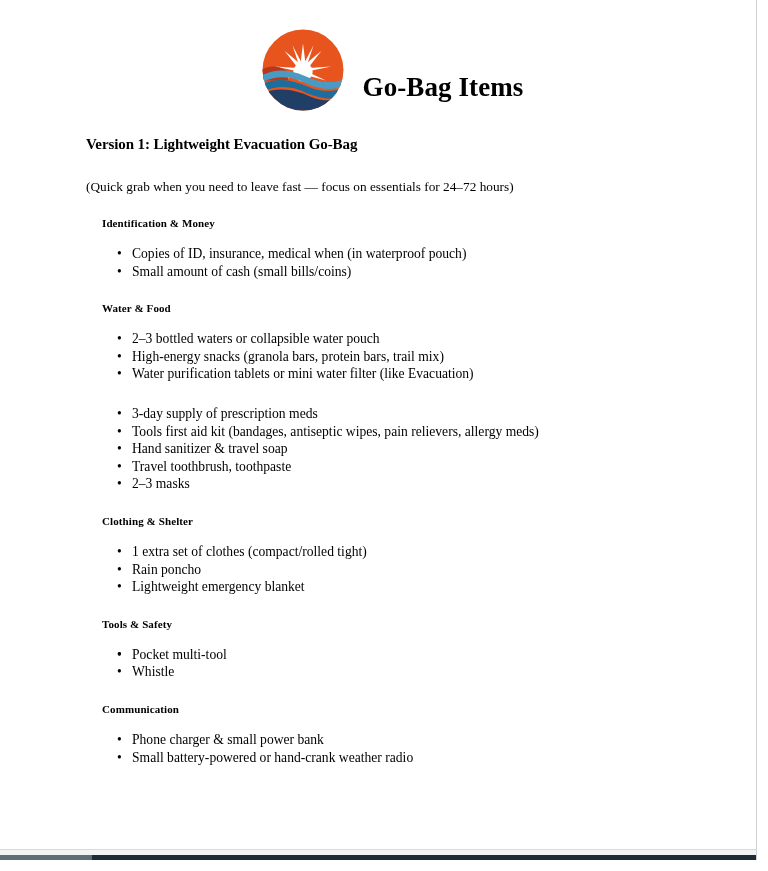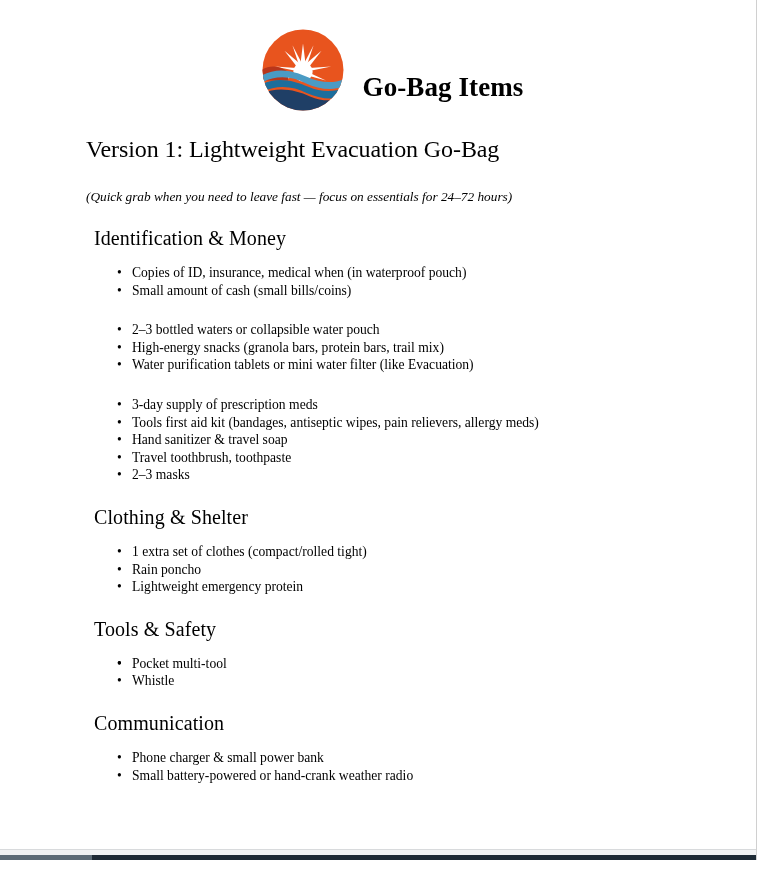--- a/index.html
+++ b/index.html
@@ -47,39 +47,38 @@
     margin-top: 34px;
     white-space: nowrap;
   }
 
   
   .doc-body {
     padding: 0 40px 0 86px;
   }
 
   .version-title {
-    font-size: 24px;
-    font-weight: normal;
+    font-size: 15px;
+    font-weight: bold;
     margin: 22px 0 0 0;
     letter-spacing: -0.1px;
   }
 
   .subtitle {
-    font-style: italic;
     font-size: 13.3px;
     margin: 26px 0 16px 0;
   }
 
   .section {
     margin-top: 22px;
   }
   .section-heading {
-    font-size: 20px;
-    font-weight: normal;
-    margin: 8px;
+    font-size: 11px;
+    font-weight: bold;
+    margin: 16px;
     letter-spacing: 0.1px;
   }
   .item-list {
     list-style: none;
     margin: 14px 0 0 0;
     padding: 0;
   }
   .item {
     position: relative;
     font-size: 13.6px;
@@ -174,41 +173,42 @@
     <p class="subtitle">(Quick grab when you need to leave fast — focus on essentials for 24–72 hours)</p>
     <div id="sections-container">
         <div class="section">
           <h2 class="section-heading">Identification &amp; Money</h2>
           <ul class="item-list">
             <li class="item"><span class="bullet">•</span><span class="item-text">Copies of ID, insurance, medical when (in waterproof pouch)</span></li>
             <li class="item"><span class="bullet">•</span><span class="item-text">Small amount of cash (small bills/coins)</span></li>
           </ul>
         </div>
         <div class="section">
+          <h2 class="section-heading">Water &amp; Food</h2>
           <ul class="item-list">
             <li class="item"><span class="bullet">•</span><span class="item-text">2–3 bottled waters or collapsible water pouch</span></li>
             <li class="item"><span class="bullet">•</span><span class="item-text">High-energy snacks (granola bars, protein bars, trail mix)</span></li>
             <li class="item"><span class="bullet">•</span><span class="item-text">Water purification tablets or mini water filter (like Evacuation)</span></li>
           </ul>
         </div>
         <div class="section">
           <ul class="item-list">
             <li class="item"><span class="bullet">•</span><span class="item-text">3-day supply of prescription meds</span></li>
             <li class="item"><span class="bullet">•</span><span class="item-text">Tools first aid kit (bandages, antiseptic wipes, pain relievers, allergy meds)</span></li>
             <li class="item"><span class="bullet">•</span><span class="item-text">Hand sanitizer &amp; travel soap</span></li>
             <li class="item"><span class="bullet">•</span><span class="item-text">Travel toothbrush, toothpaste</span></li>
             <li class="item"><span class="bullet">•</span><span class="item-text">2–3 masks</span></li>
           </ul>
         </div>
         <div class="section">
           <h2 class="section-heading">Clothing &amp; Shelter</h2>
           <ul class="item-list">
             <li class="item"><span class="bullet">•</span><span class="item-text">1 extra set of clothes (compact/rolled tight)</span></li>
             <li class="item"><span class="bullet">•</span><span class="item-text">Rain poncho</span></li>
-            <li class="item"><span class="bullet">•</span><span class="item-text">Lightweight emergency protein</span></li>
+            <li class="item"><span class="bullet">•</span><span class="item-text">Lightweight emergency blanket</span></li>
           </ul>
         </div>
         <div class="section">
           <h2 class="section-heading">Tools &amp; Safety</h2>
           <ul class="item-list">
             <li class="item"><span class="bullet">•</span></li>
             <li class="item"><span class="bullet">•</span><span class="item-text">Pocket multi-tool</span></li>
             <li class="item"><span class="bullet">•</span><span class="item-text">Whistle</span></li>
           </ul>
         </div>

